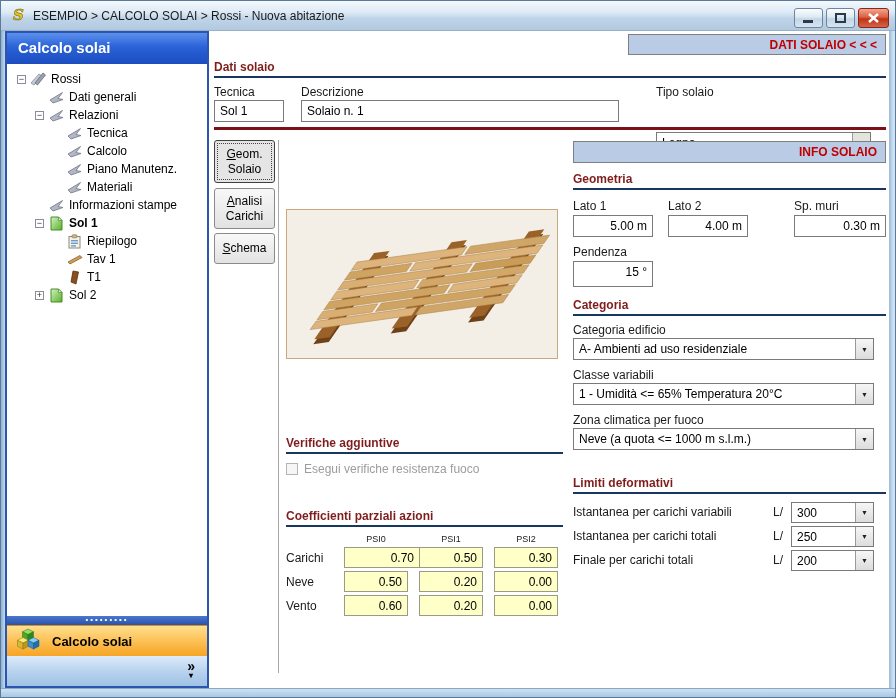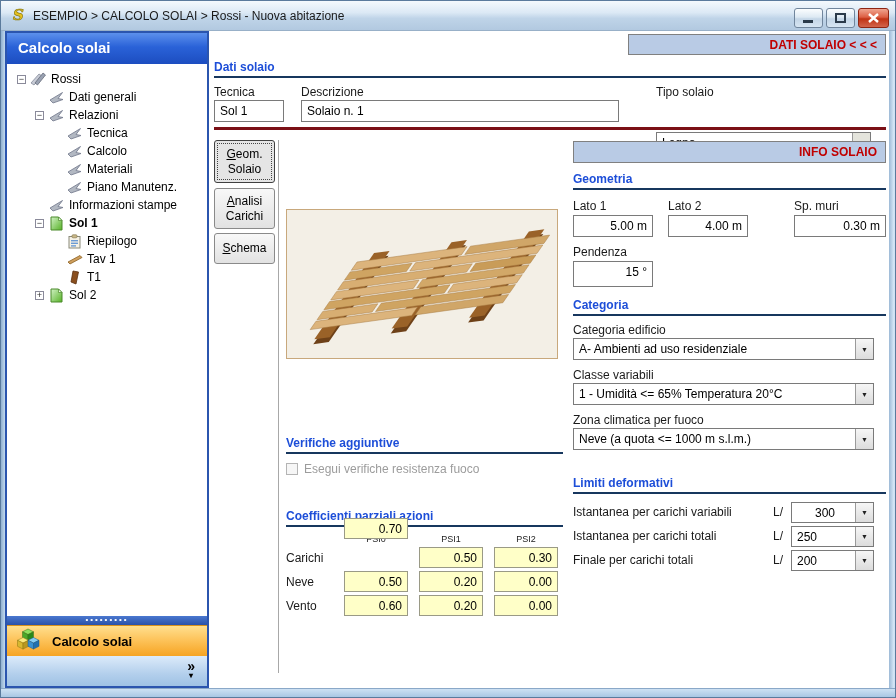--- a/index.html
+++ b/index.html
@@ -41,21 +41,21 @@
   #orange-bar .cubes{margin:0 12px 0 10px;}
   #collapse-panel{position:absolute;left:0;bottom:0;right:0;height:30px;
     background:linear-gradient(#dcebfa,#b3cfec 60%,#9fc2e4);display:flex;justify-content:flex-end;align-items:center;}
   #chevrons{margin-right:12px;text-align:center;line-height:9px;font-weight:bold;}
   #chevrons .dbl{font-size:14px;} #chevrons .dn{font-size:8px;}
   
   #main{position:absolute;left:208px;top:30px;width:680px;height:657px;background:#fff;}
   .abs{position:absolute;box-sizing:border-box;}
   .panel-btn{background:#b9cbe5;border:1px solid #808080;color:#c00000;font-weight:bold;
     font-size:12px;text-align:right;padding:3px 8px 0 8px;}
-  .sec-title{color:#1d4ed8;font-weight:bold;font-size:12px;}
+  .sec-title{color:#7f1d1d;font-weight:bold;font-size:12px;}
   .sec-line{background:#17375e;height:2px;}
   .red-line{background:#7b1016;}
   .field-label{color:#1a1a1a;font-size:12px;white-space:nowrap;}
   .tbox{border:1px solid #7a7a7a;background:#fff;padding:3px 5px 0 5px;font-size:12px;white-space:nowrap;overflow:hidden;}
   .tbox.right{text-align:right;}
   .ybox{background:#ffffc8;border:1px solid #9a9a86;}
   .dd{border:1px solid #7a7a7a;background:#fff;font-size:12px;}
   .dd .val{position:absolute;left:5px;top:3px;right:20px;white-space:nowrap;overflow:hidden;}
   .dd .arrow{position:absolute;right:0;top:0;bottom:0;width:17px;border-left:1px solid #9a9a9a;
     background:linear-gradient(#f6f6f6,#dcdcdc);display:flex;align-items:center;justify-content:center;
@@ -151,30 +151,30 @@
           </span>
           <span class="lbl">Calcolo</span>
         </div>
         <div class="titem" style="padding-left: 46px;">
           <span class="espace"></span>
           <span class="ticon">
             <svg width="15" height="13" viewBox="0 0 15 13">
               <polygon points="1,9 13.5,1.5 9,7.5 14,8.5 4,12" fill="#b2b8c2" stroke="#70768a" stroke-width="0.8"></polygon>
             </svg>
           </span>
+          <span class="lbl">Piano Manutenz.</span>
+        </div>
+        <div class="titem" style="padding-left: 46px;">
+          <span class="espace"></span>
+          <span class="ticon">
+            <svg width="15" height="13" viewBox="0 0 15 13">
+              <polygon points="1,9 13.5,1.5 9,7.5 14,8.5 4,12" fill="#b2b8c2" stroke="#70768a" stroke-width="0.8"></polygon>
+            </svg>
+          </span>
           <span class="lbl">Materiali</span>
-        </div>
-        <div class="titem" style="padding-left: 46px;">
-          <span class="espace"></span>
-          <span class="ticon">
-            <svg width="15" height="13" viewBox="0 0 15 13">
-              <polygon points="1,9 13.5,1.5 9,7.5 14,8.5 4,12" fill="#b2b8c2" stroke="#70768a" stroke-width="0.8"></polygon>
-            </svg>
-          </span>
-          <span class="lbl">Piano Manutenz.</span>
         </div>
         <div class="titem" style="padding-left: 28px;">
           <span class="espace"></span>
           <span class="ticon">
             <svg width="15" height="13" viewBox="0 0 15 13">
               <polygon points="1,9 13.5,1.5 9,7.5 14,8.5 4,12" fill="#b2b8c2" stroke="#70768a" stroke-width="0.8"></polygon>
             </svg>
           </span>
           <span class="lbl">Informazioni stampe</span>
         </div>
@@ -373,40 +373,40 @@
   <div class="abs cb" style="left:285px;top:462px;"></div>
   <div class="abs field-label graytext" style="left:303px;top:461px;">Esegui verifiche resistenza fuoco</div>
 
   <div class="abs sec-title" style="left:285px;top:508px;">Coefficienti parziali azioni</div>
   <div class="abs sec-line" style="left:285px;top:524px;width:277px;"></div>
   <div class="abs psihdr" style="left:343px;top:533px;width:64px;">PSI0</div>
   <div class="abs psihdr" style="left:418px;top:533px;width:64px;">PSI1</div>
   <div class="abs psihdr" style="left:493px;top:533px;width:64px;">PSI2</div>
 
   <div class="abs field-label" style="left:285px;top:550px;">Carichi</div>
-  <div class="abs tbox right ybox" style="left:343px;top:517px;width:64px;height:21px;">0.70</div>
+  <div class="abs tbox right ybox" style="left:343px;top:546px;width:76px;height:21px;">0.70</div>
   <div class="abs tbox right ybox" style="left:418px;top:546px;width:64px;height:21px;">0.50</div>
   <div class="abs tbox right ybox" style="left:493px;top:546px;width:64px;height:21px;">0.30</div>
 
   <div class="abs field-label" style="left:285px;top:574px;">Neve</div>
   <div class="abs tbox right ybox" style="left:343px;top:570px;width:64px;height:21px;">0.50</div>
   <div class="abs tbox right ybox" style="left:418px;top:570px;width:64px;height:21px;">0.20</div>
   <div class="abs tbox right ybox" style="left:493px;top:570px;width:64px;height:21px;">0.00</div>
 
   <div class="abs field-label" style="left:285px;top:598px;">Vento</div>
   <div class="abs tbox right ybox" style="left:343px;top:594px;width:64px;height:21px;">0.60</div>
   <div class="abs tbox right ybox" style="left:418px;top:594px;width:64px;height:21px;">0.20</div>
   <div class="abs tbox right ybox" style="left:493px;top:594px;width:64px;height:21px;">0.00</div>
 
   <div class="abs sec-title" style="left:572px;top:475px;">Limiti deformativi</div>
   <div class="abs sec-line" style="left:572px;top:491px;width:313px;"></div>
 
   <div class="abs field-label" style="left:572px;top:504px;">Istantanea per carichi variabili</div>
   <div class="abs field-label" style="left:772px;top:504px;">L/</div>
-  <div class="abs dd" style="left:790px;top:501px;width:83px;height:21px;text-align:center;">
+  <div class="abs dd" style="left:790px;top:501px;width:83px;height:21px;">
     <span class="val">300</span>
     <span class="arrow">▼</span>
   </div>
   <div class="abs field-label" style="left:572px;top:528px;">Istantanea per carichi totali</div>
   <div class="abs field-label" style="left:772px;top:528px;">L/</div>
   <div class="abs dd" style="left:790px;top:525px;width:83px;height:21px;">
     <span class="val">250</span>
     <span class="arrow">▼</span>
   </div>
   <div class="abs field-label" style="left:572px;top:552px;">Finale per carichi totali</div>

